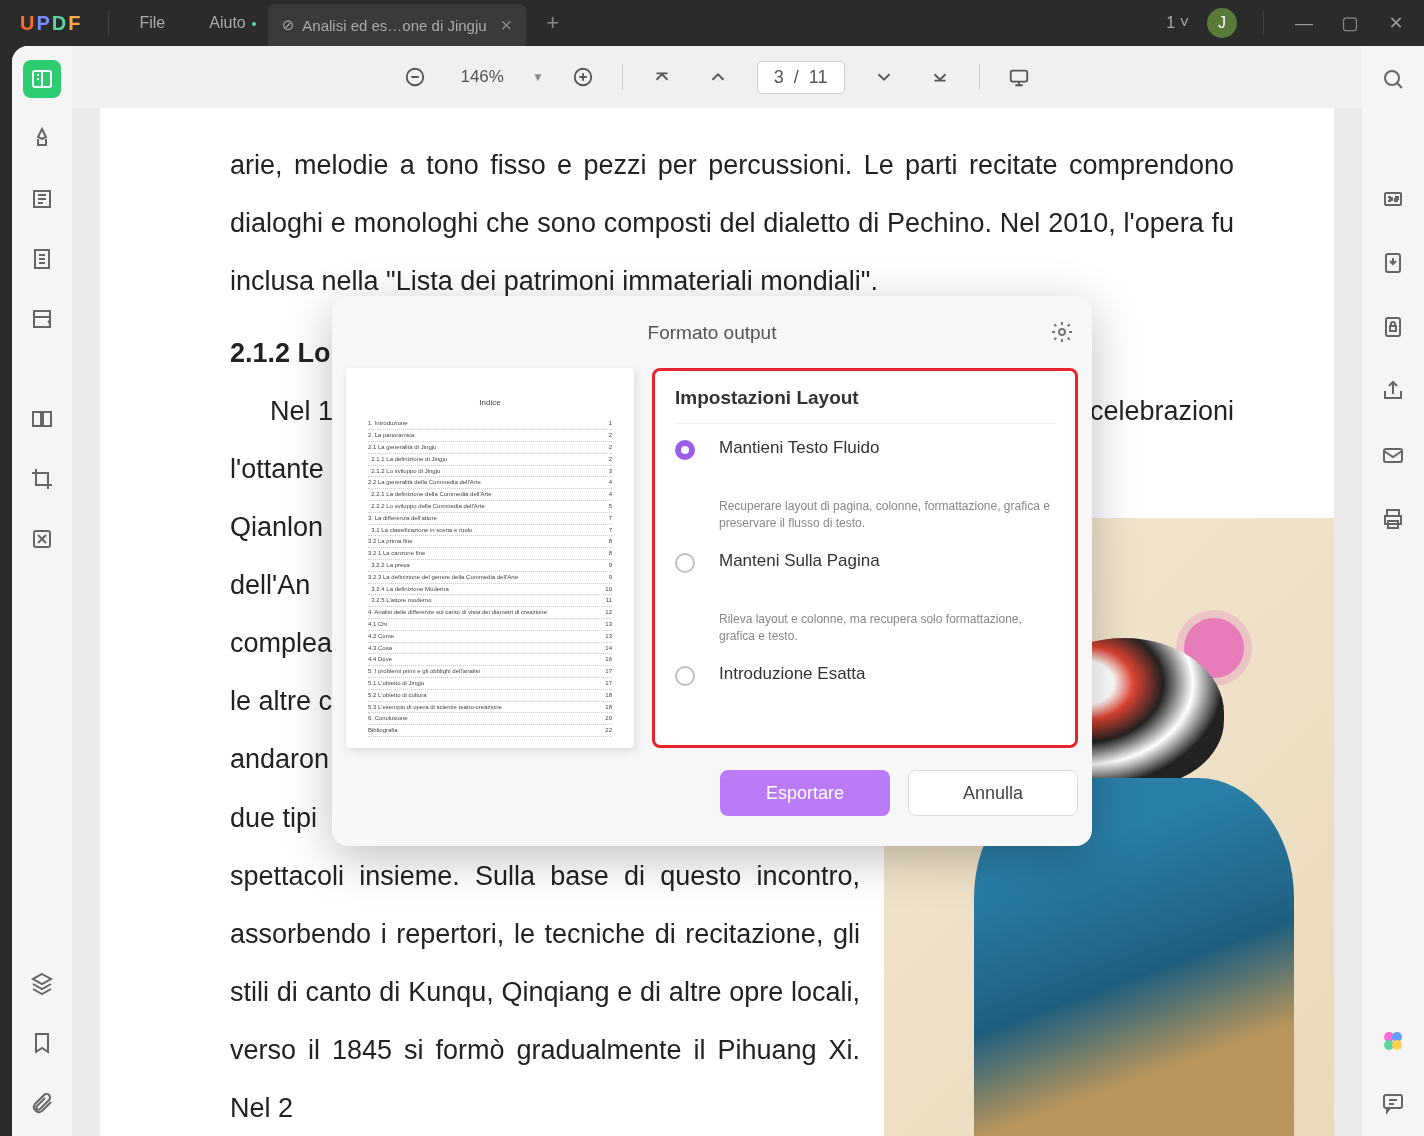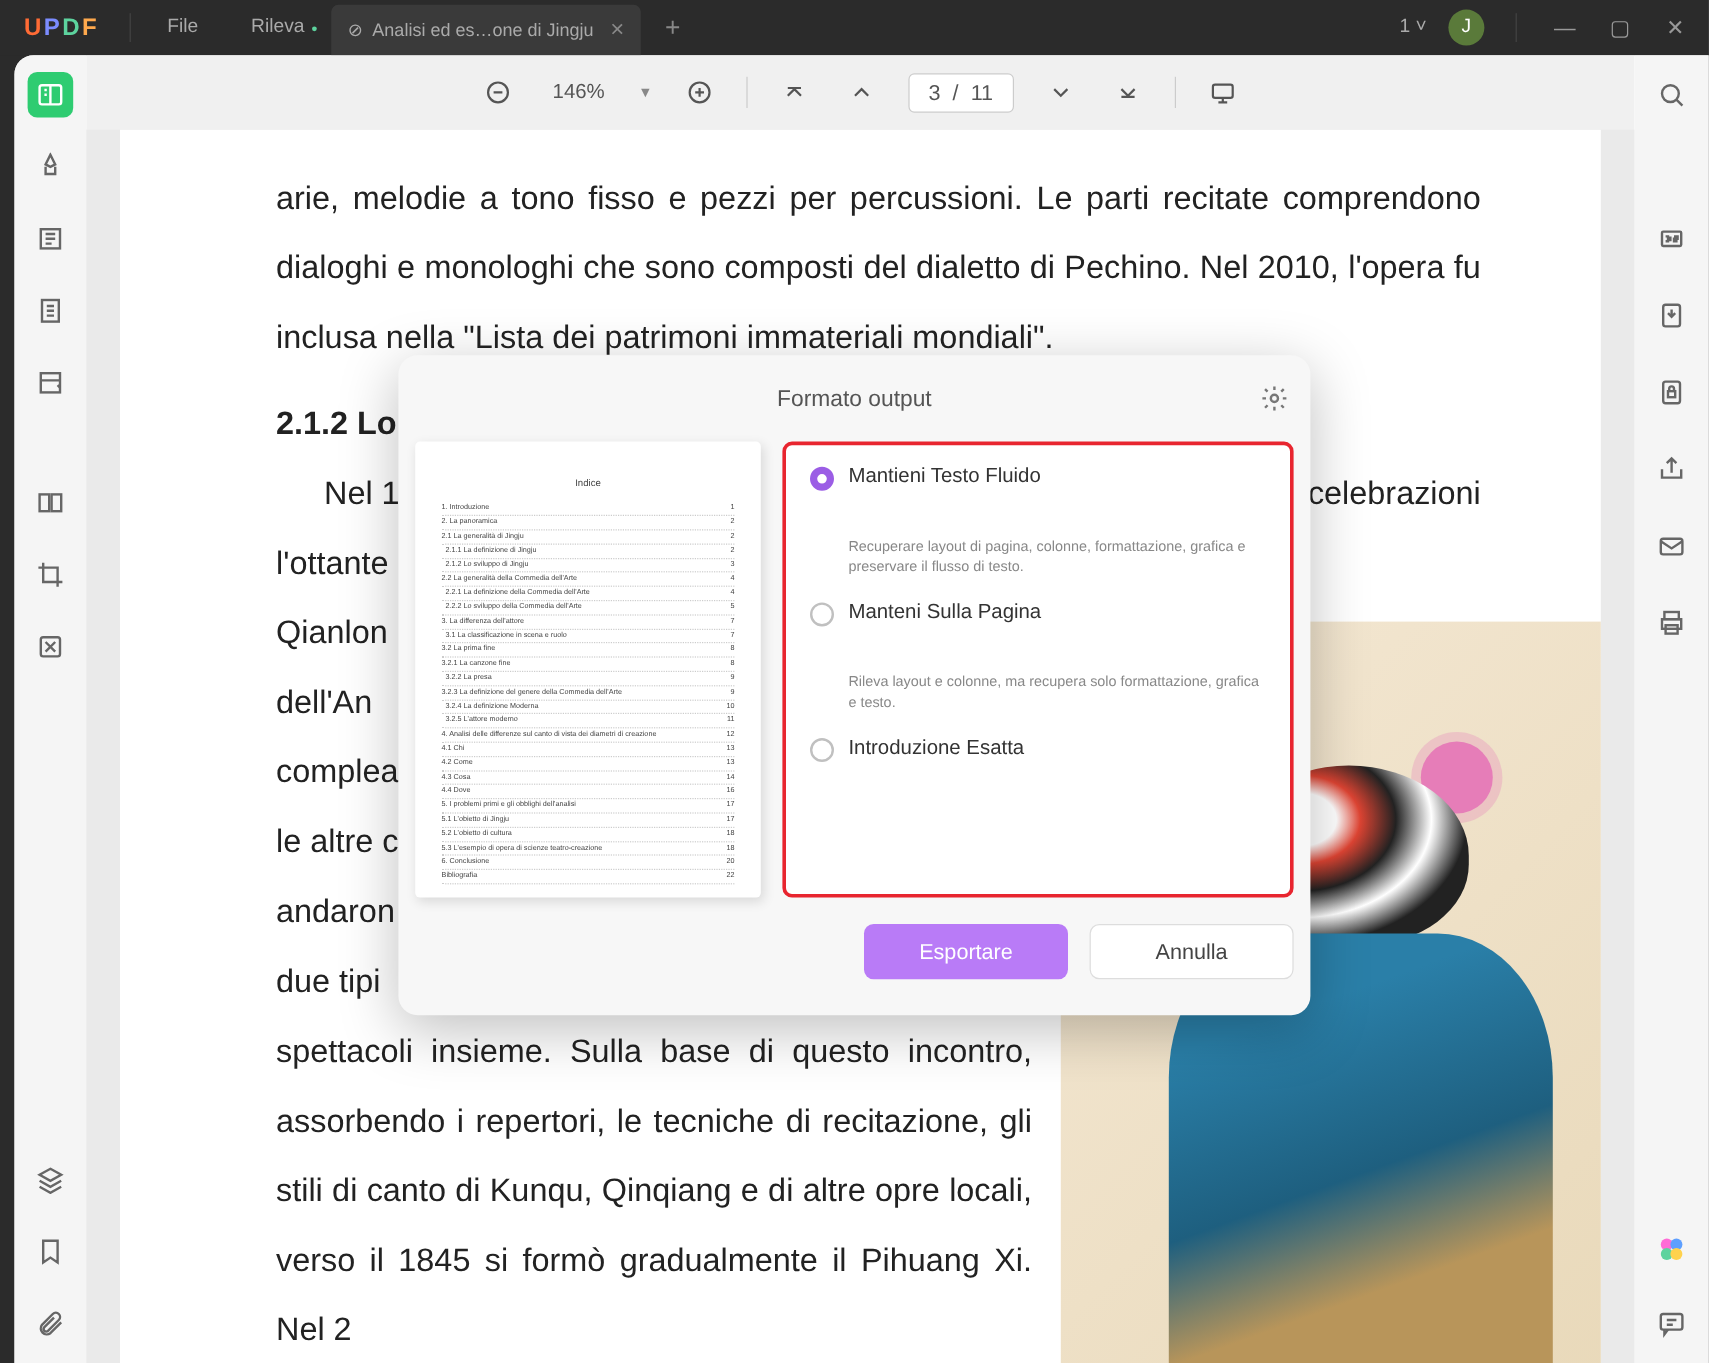--- a/index.html
+++ b/index.html
@@ -59,21 +59,21 @@
 .modal-top { display: flex; align-items: center; justify-content: center; position: relative; margin-bottom: 24px; }
 .modal-title { font-size: 19px; color: #555; }
 .modal-gear { position: absolute; right: 4px; top: -2px; color: #777; cursor: pointer; }
 .modal-body { display: flex; gap: 18px; }
 .preview-panel { width: 288px; height: 380px; background: #fff; border-radius: 4px; box-shadow: 2px 3px 10px rgba(0,0,0,.12); padding: 28px 22px; font-size: 6px; color: #444; line-height: 1.8; overflow: hidden; }
 .preview-title { text-align:center; font-size:8px; margin-bottom:8px; }
 .preview-line { display:flex; justify-content:space-between; border-bottom:1px dotted #ccc; }
 
 .layout-panel { flex: 1; background: #fff; border: 3px solid #e8252f; border-radius: 8px; padding: 16px 20px 20px; }
 .layout-title { font-size: 19px; font-weight: 600; color: #333; padding-bottom: 14px; border-bottom: 1px solid #eee; margin-bottom: 14px; }
-.radio-opt { display: flex; gap: 12px; margin-bottom: 18px; cursor: pointer; }
+.radio-opt { display: flex; gap: 24px; margin-bottom: 18px; cursor: pointer; }
 .radio-ring { width: 20px; height: 20px; border-radius: 50%; border: 2px solid #c0c0c0; flex-shrink: 0; margin-top: 2px; }
 .radio-ring.selected { border: 6px solid #9b5de5; }
 .radio-label { font-size: 17px; color: #333; margin-bottom: 4px; }
 .radio-desc { font-size: 12px; color: #888; line-height: 1.45; margin-top: 40px; }
 
 .modal-actions { display: flex; justify-content: flex-end; gap: 18px; margin-top: 22px; }
 .btn { width: 170px; height: 46px; border-radius: 8px; font-size: 18px; display: flex; align-items: center; justify-content: center; cursor: pointer; border: none; }
 .btn-primary { background: #b97bf7; color: #fff; }
 .btn-secondary { background: #fff; color: #444; border: 1px solid #ddd; }
 </style>
@@ -82,21 +82,21 @@
 
 <div class="titlebar">
   <div class="logo">
       <span>U</span>
       <span>P</span>
       <span>D</span>
       <span>F</span>
     </div>
   <div class="tb-sep"></div>
   <div class="tb-menu">File</div>
-  <div class="tb-menu"><span>Rileva</span><span class="dot-green"></span></div>
+  <div class="tb-menu"><span>Aiuto</span><span class="dot-green"></span></div>
   <div class="tab">
     <span>⊘</span>
     <span>Analisi ed es…one di Jingju</span>
     <span class="tab-close">×</span>
   </div>
   <div class="tab-plus">+</div>
   <div class="tb-right">
     <div class="tb-one"><span>1</span> ˅</div>
     <div class="avatar">J</div>
     <div class="tb-sep"></div>
@@ -430,20 +430,21 @@
         <div class="preview-line">
             <span>6. Conclusione</span>
             <span>20</span>
           </div>
         <div class="preview-line">
             <span>Bibliografia</span>
             <span>22</span>
           </div>
       </div>
       <div class="layout-panel">
+        <div class="layout-title">Impostazioni Layout</div>
         <div class="radio-opt">
           <div class="radio-ring selected"></div>
           <div>
             <div class="radio-label">Mantieni Testo Fluido</div>
             <div class="radio-desc">Recuperare layout di pagina, colonne, formattazione, grafica e preservare il flusso di testo.</div>
           </div>
         </div>
         <div class="radio-opt">
           <div class="radio-ring"></div>
           <div>

